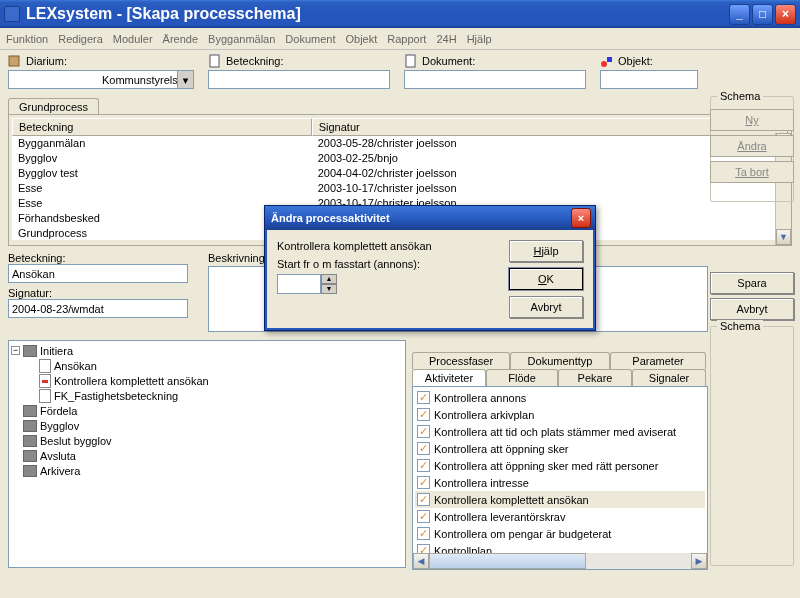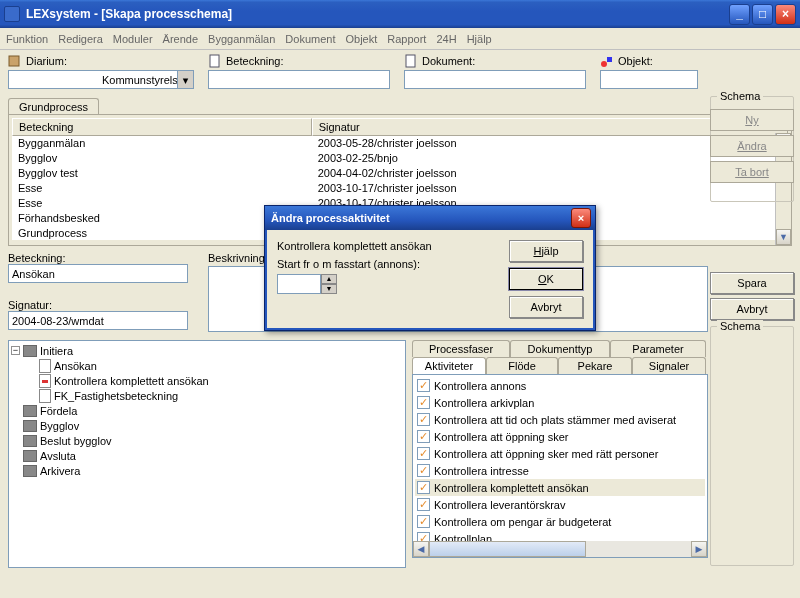--- a/index.html
+++ b/index.html
@@ -1,20 +1,20 @@
 <!DOCTYPE html>
 <html><head>
 <meta charset="utf-8">
 <style>
   * { box-sizing: border-box; margin: 0; padding: 0; font-family: "Tahoma", sans-serif; font-size: 11px; }
   body { background: #ece9d8; width: 800px; height: 598px; overflow: hidden; position: relative; }
 
   .titlebar { height: 28px; background: linear-gradient(to bottom, #3b77d8 0%, #2b5fc0 8%, #2556bc 40%, #2556bc 88%, #1a3f8f 100%); display: flex; align-items: center; padding: 0 4px; color: #fff; }
   .titlebar .app-icon { width: 16px; height: 16px; background: #3a6bcb; border: 1px solid #1a3f8f; margin-right: 6px; border-radius: 2px; }
-  .titlebar .title { font-weight: bold; font-size: 12px; flex: 1; }
+  .titlebar .title { font-weight: bold; font-size: 16px; flex: 1; }
   .win-btns { display: flex; gap: 2px; }
   .win-btn { width: 21px; height: 21px; border: 1px solid #1a3f8f; border-radius: 3px; display: flex; align-items: center; justify-content: center; color: #fff; font-weight: bold; font-size: 12px; line-height: 1; }
   .win-btn.min, .win-btn.max { background: linear-gradient(to bottom,#70a1ff,#2556bc); }
   .win-btn.close { background: linear-gradient(to bottom,#fb8a7c,#d02f16); }
 
   .menubar { height: 22px; background: #ece9d8; display: flex; align-items: center; padding: 0 6px; gap: 10px; color: #556; border-bottom: 1px solid #c0c0c0; }
   .menubar span { color: #666; }
 
   .toolbar-row { display: flex; gap: 14px; padding: 4px 8px 6px 8px; background: #ece9d8; }
   .field-group { display: flex; flex-direction: column; }
@@ -48,21 +48,21 @@
 
   .bottom-row { display:flex; margin:8px 8px 0 8px; gap:6px; }
   .tree-wrap { border:1px solid #7f9db9; background:#fff; width:398px; height:228px; padding:2px; overflow:hidden;}
   .tree-node {display:flex;align-items:center;gap:3px;height:15px;white-space:nowrap;}
   .exp {width:9px;height:9px;border:1px solid #919191;font-size:9px;line-height:7px;text-align:center;color:#000;}
   .folder-ico{width:14px;height:12px;background:#888;border:1px solid #666;}
   .leaf-ico{width:12px;height:14px;background:#fff;border:1px solid #888;position:relative;}
   .leaf-ico.red::after{content:"";position:absolute;left:2px;right:2px;top:5px;height:3px;background:#d33;}
   .tree-label{}
 
-  .right-col { flex:1; }
+  .right-col { flex:1;margin-top:12px; }
   .tab2 { border:1px solid #aca899; border-bottom:none; padding:2px 0; text-align:center; background:#ece9d8; border-top-left-radius:3px;border-top-right-radius:3px; }
   .tab-row2 { display:flex; }
   .checklist-wrap { border:1px solid #7f9db9; background:#fff; height:184px; position:relative; overflow:hidden; padding:2px;}
   .check-item{display:flex;align-items:center;gap:4px;height:17px;padding-left:2px;}
   .check-item.sel{background:#ece9d8;}
   .cb{width:13px;height:13px;border:1px solid #7f9db9;background:#fff;position:relative;display:flex;align-items:center;justify-content:center;}
   .cb::after{content:"✓";color:#e58b2c;font-size:11px;line-height:1;}
   .hscroll{position:absolute;left:0;right:0;bottom:0;height:16px;background:#e9e7e0;display:flex;}
   .hscroll .sbtn{width:16px;border:1px solid #aca899;background:linear-gradient(to bottom,#f5f5f2,#d8d4c9);display:flex;align-items:center;justify-content:center;color:#4b6aa7;font-size:9px;}
   .hscroll .strack{flex:1;position:relative;}
@@ -204,21 +204,21 @@
   <div class="scroll-v">
     <div class="scroll-btn">▲</div>
     <div class="scroll-btn bot">▼</div>
   </div>
 </div>
 
 <div class="mid-row" style="width:700px">
   <div class="mid-col1">
     <span class="lbl">Beteckning:</span>
     <div class="textbox white"><span>Ansökan</span></div>
-    <span class="lbl" style="display:block;margin-top:16px">Signatur:</span>
+    <span class="lbl" style="display:block;margin-top:4px">Signatur:</span>
     <div class="textbox white"><span>2004-08-23/wmdat</span></div>
   </div>
   <div class="mid-col2" style="width:470px">
     <span class="lbl">Beskrivning:</span>
     <div class="textbox white" style="height:66px"></div>
   </div>
 </div>
 
 <div class="bottom-row" style="width:700px">
   <div class="tree-wrap">

